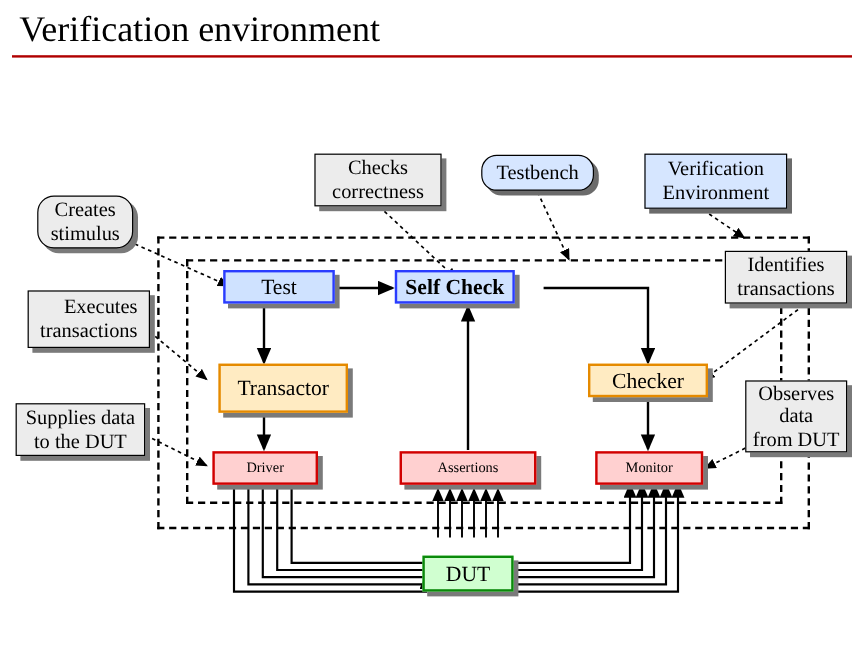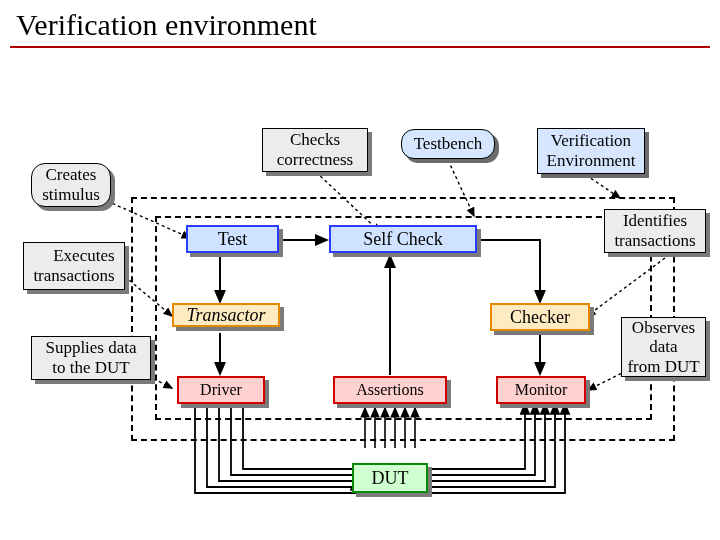--- a/index.html
+++ b/index.html
@@ -53,21 +53,21 @@
   .orange {
     background: #ffebc2;
     border: 2.5px solid #e58a00;
     box-shadow: 4px 4px 0 #7a7a7a;
     font-size: 18px;
   }
   .red {
     background: #ffd0d0;
     border: 2.5px solid #d10000;
     box-shadow: 4px 4px 0 #7a7a7a;
-    font-size: 16px;
+    font-size: 12px;
   }
   .green {
     background: #d0ffd0;
     border: 2.5px solid #0a8a0a;
     box-shadow: 4px 4px 0 #7a7a7a;
     font-size: 18px;
   }
   
   .dash-outer {
     position: absolute;
@@ -151,40 +151,40 @@
     <line x1="365" y1="448" x2="365" y2="408" marker-end="url(#ah)"></line>
     <line x1="375" y1="448" x2="375" y2="408" marker-end="url(#ah)"></line>
     <line x1="385" y1="448" x2="385" y2="408" marker-end="url(#ah)"></line>
     <line x1="395" y1="448" x2="395" y2="408" marker-end="url(#ah)"></line>
     <line x1="405" y1="448" x2="405" y2="408" marker-end="url(#ah)"></line>
     <line x1="415" y1="448" x2="415" y2="408" marker-end="url(#ah)"></line>
   </g>
 </svg>
 
 <div class="box env" style="left:401px; top:129px; width:94px; height:30px;border-radius:13px;">Testbench</div>
-<div class="box env" style="left:537px; top:128px; width:108px; height:46px; white-space:pre-line;">Verification
+<div class="box env" style="left:537px; top:128px; width:119px; height:46px; white-space:pre-line;">Verification
 Environment</div>
 
 <div class="box legend" style="left:262px; top:128px; width:106px; height:44px; white-space:pre-line;">Checks
 correctness</div>
 <div class="box legend" style="left:31px; top:163px; width:80px; height:44px; white-space:pre-line;border-radius:14px;">Creates
 stimulus</div>
 <div class="box legend" style="left:23px; top:242px; width:102px; height:48px; white-space:pre-line;text-align:right;">Executes
 transactions</div>
-<div class="box legend" style="left:13px; top:336px; width:120px; height:44px; white-space:pre-line;margin-left:18px;">Supplies data
+<div class="box legend" style="left:13px; top:336px; width:108px; height:44px; white-space:pre-line;">Supplies data
 to the DUT</div>
 <div class="box legend" style="left:604px; top:209px; width:102px; height:44px; white-space:pre-line;">Identifies
 transactions</div>
 <div class="box legend" style="left:621px; top:317px; width:85px; height:60px; white-space:pre-line;text-align:center;">Observes
 data
 from DUT</div>
 
 <div class="box blue" style="left:186px; top:225px; width:93px; height:28px;">Test</div>
-<div class="box blue" style="left:329px; top:225px; width:148px; height:28px;">Self Check</div>
+<div class="box blue" style="left:329px; top:225px; width:100px; height:28px;font-weight:bold;">Self Check</div>
 
-<div class="box orange" style="left:172px; top:303px; width:108px; height:24px;font-style:italic;">Transactor</div>
+<div class="box orange" style="left:182px; top:303px; width:108px; height:41px;">Transactor</div>
 <div class="box orange" style="left:490px; top:303px; width:100px; height:28px;">Checker</div>
 
 <div class="box red" style="left:177px; top:376px; width:88px; height:28px;">Driver</div>
 <div class="box red" style="left:333px; top:376px; width:114px; height:28px;">Assertions</div>
 <div class="box red" style="left:496px; top:376px; width:90px; height:28px;">Monitor</div>
 
 <div class="box green" style="left:352px; top:448px; width:76px; height:30px;margin-top:15px;">DUT</div>
 
 </body></html>

